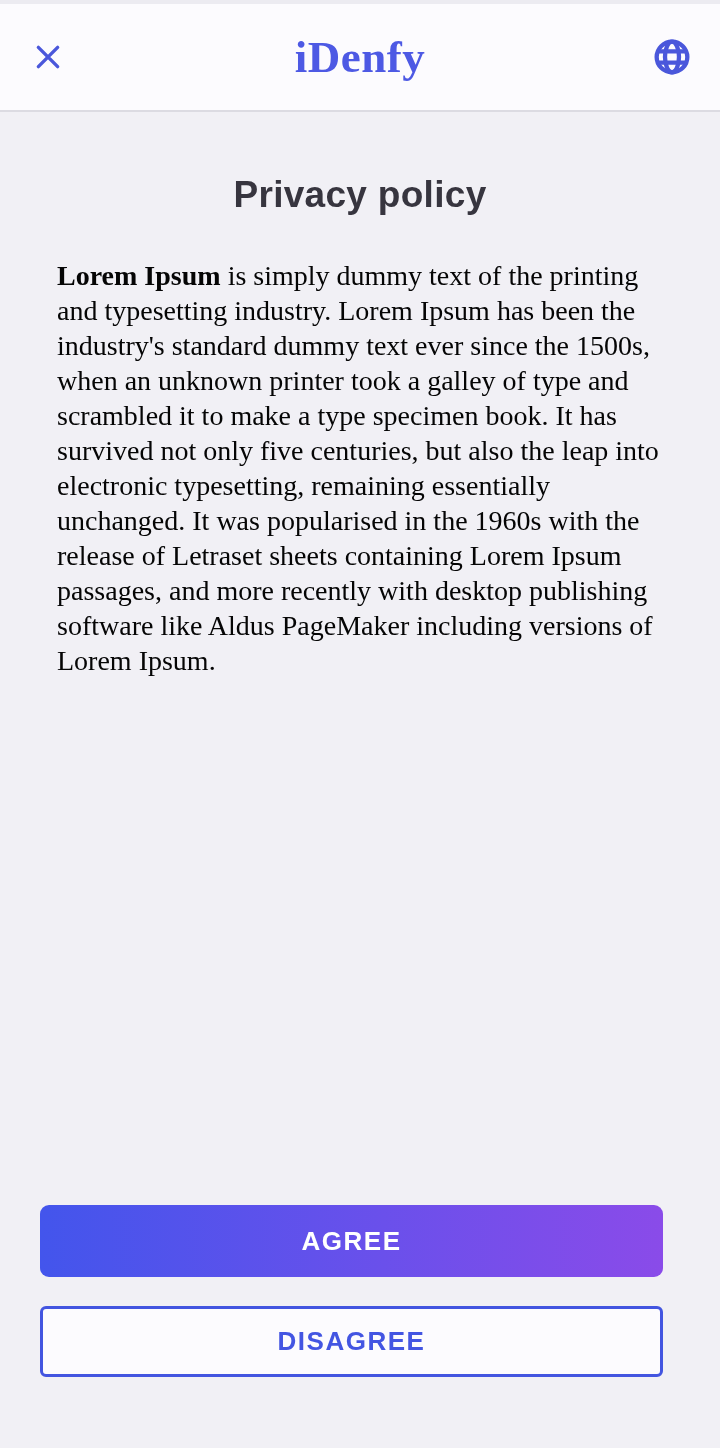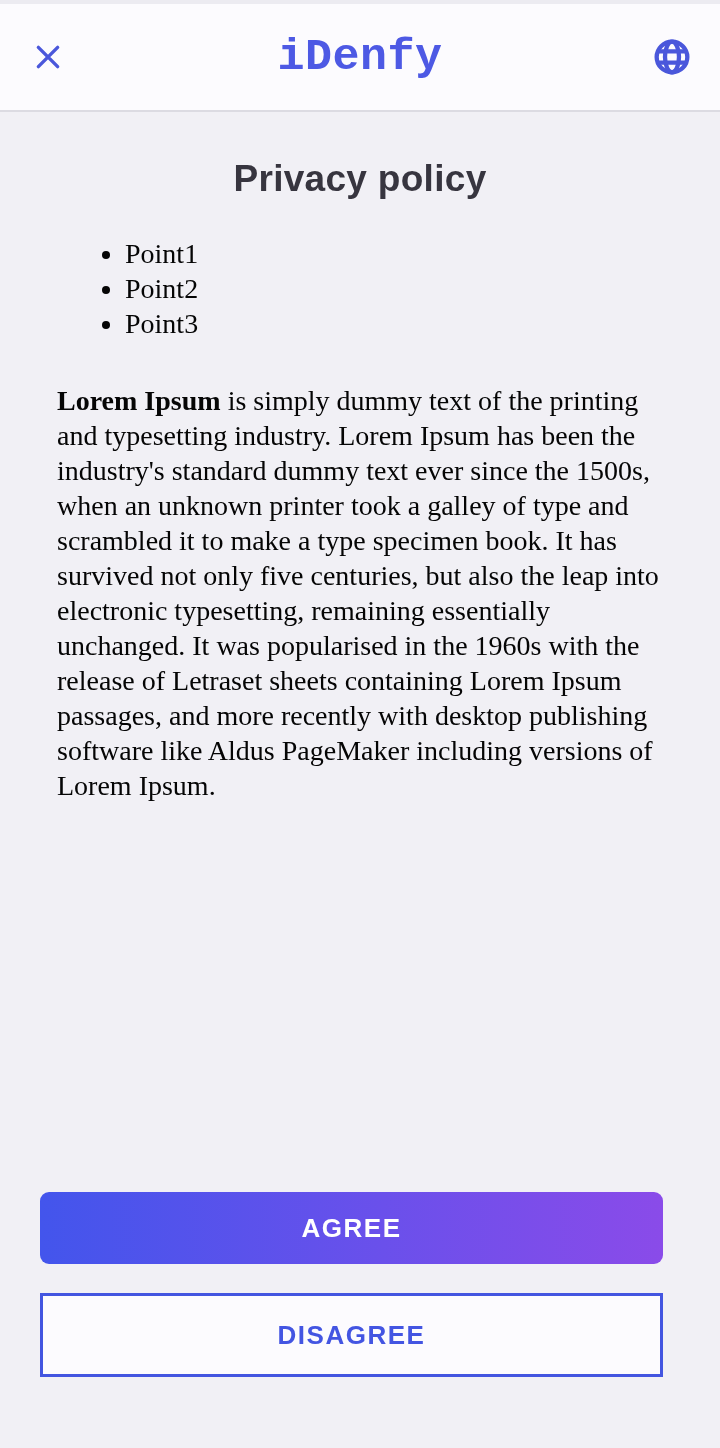--- a/index.html
+++ b/index.html
@@ -34,26 +34,26 @@
     display: flex;
     align-items: center;
     justify-content: center;
     cursor: pointer;
   }
   .logo {
     color: #4d59e4;
     font-size: 45px;
     font-weight: bold;
     letter-spacing: 0.5px;
-    font-family: Liberation Mono, monospace;
+    font-family: Liberation Serif, serif;
   }
 
   
   .page-title {
-    margin-top: 46px;
+    margin-top: 62px;
     text-align: center;
     font-size: 37px;
     font-weight: bold;
     color: #37353f;
     letter-spacing: 0.3px;
   }
 
   
   .policy {
     margin: 0 57px;
@@ -103,23 +103,23 @@
   }
   .btn-agree {
     height: 72px;
     border: none;
     border-radius: 9px;
     background: linear-gradient(90deg, #4355ec 0%, #6a50eb 55%, #8a4be9 100%);
     color: #ffffff;
   }
   .btn-disagree {
     margin-top: 29px;
-    height: 84px;
+    height: 71px;
     border: 3px solid #4355e0;
-    border-radius: 0;
+    border-radius: 6px;
     background: #fcfbfe;
     color: #4355e2;
   }
 </style>
 </head>
 <body>
 
 <div class="screen">
 
   <div class="header">
@@ -138,25 +138,20 @@
         <path d="M3.4 8.6 H20.6 M3.4 15.4 H20.6"></path>
       </svg>
     </button>
   </div>
 
   <div class="content">
     <div class="page-title">Privacy policy</div>
 
     <div class="policy">
 
-      <ul>
-        <li>Point1</li>
-        <li>Point2</li>
-        <li>Point3</li>
-      </ul>
 
       <p><strong>Lorem Ipsum</strong><span> is simply dummy text of the printing and typesetting industry. Lorem Ipsum has been the industry's standard dummy text ever since the 1500s, when an unknown printer took a galley of type and scrambled it to make a type specimen book. It has survived not only five centuries, but also the leap into electronic typesetting, remaining essentially unchanged. It was popularised in the 1960s with the release of Letraset sheets containing Lorem Ipsum passages, and more recently with desktop publishing software like Aldus PageMaker including versions of Lorem Ipsum.</span></p>
     </div>
   </div>
 
   <div class="actions">
     <button class="btn btn-agree">AGREE</button>
     <button class="btn btn-disagree">DISAGREE</button>
   </div>
 

